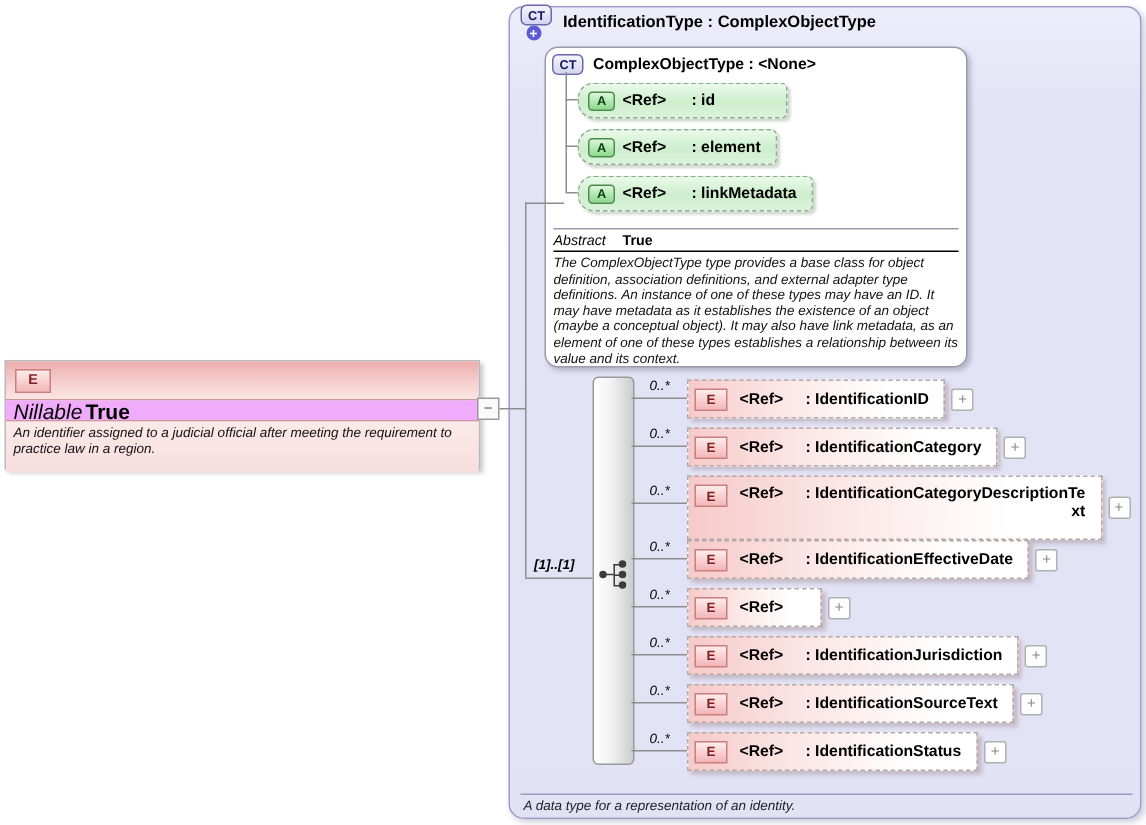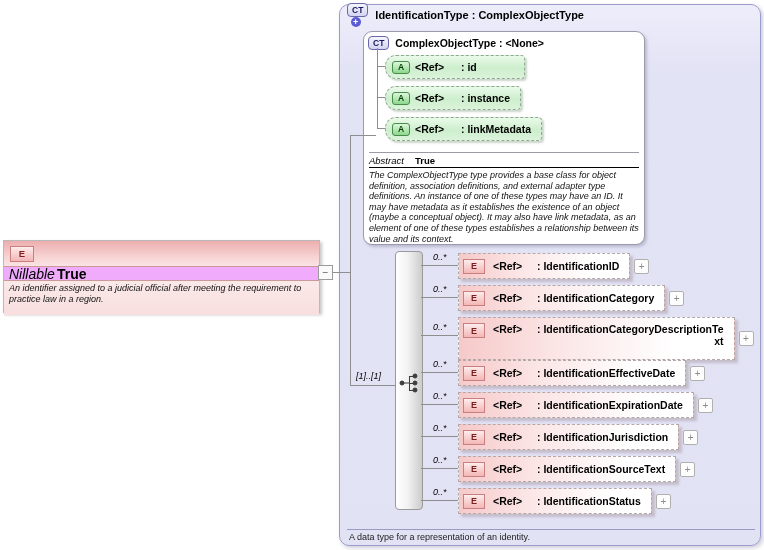--- a/index.html
+++ b/index.html
@@ -13,21 +13,21 @@
          box-shadow:2px 2px 4px rgba(110,110,150,.35);}
   .outer-header{position:absolute;left:347px;top:7px;height:15px;display:flex;align-items:center;gap:7px;}
   .outer-title{font-size:11px;font-weight:bold;white-space:nowrap;}
   .ct-wrap{display:inline-flex;align-items:center;flex-direction:column;}
   .ct-box{height:12px;padding:0 4px;border:1px solid #6868a8;border-radius:4px;
           background:linear-gradient(180deg,#f6f6fd,#d4d4f1);font-size:8.5px;font-weight:bold;
           color:#17175e;display:flex;align-items:center;}
   .plus-circle{width:10px;height:10px;border-radius:50%;background:#5b5bd6;color:#fff;
           font-size:9px;font-weight:bold;line-height:10px;text-align:center;margin-left:-4px;}
   .outer-footer-line{position:absolute;left:347px;top:529px;width:408px;border-top:1px solid #9a9ac4;}
-  .outer-footer{position:absolute;left:349px;top:532px;font-size:9px;color:#1c1c1c;}
+  .outer-footer{position:absolute;left:349px;top:532px;font-size:9px;font-style:italic;color:#1c1c1c;}
 
   
   .inner{position:absolute;left:363px;top:31px;width:280px;height:212px;background:#fff;
          border:1px solid #9b9bab;border-radius:9px;box-shadow:2px 2px 3px rgba(90,90,120,.3);}
   .inner-header{position:absolute;left:4px;top:4px;height:13px;display:flex;align-items:center;gap:6px;}
   .inner-title{font-size:10.5px;font-weight:bold;white-space:nowrap;}
   .abstract-row{position:absolute;left:5px;top:120px;width:270px;height:13px;
           border-top:1px solid #9a9aa8;border-bottom:1px solid #000000;
           display:flex;align-items:center;padding-top:1px;font-size:9.5px;}
   .abstract-label{font-style:italic;width:46px;}
@@ -46,21 +46,21 @@
   .a-icon{width:16px;height:11px;border:1px solid #4a8a4a;border-radius:3px;flex:none;
         background:linear-gradient(180deg,#dcf7dc,#8cd88c);color:#0b3d0b;font-size:8.5px;
         font-weight:bold;display:flex;align-items:center;justify-content:center;}
   .attr .ref{font-weight:bold;font-size:10.5px;margin-left:5px;width:46px;flex:none;}
   .attr .aname{font-weight:bold;font-size:10.5px;white-space:nowrap;}
 
   
   .seqbar{position:absolute;left:395px;top:251px;width:26px;height:257px;
         border:1px solid #9a9a9a;border-radius:4px;
         background:linear-gradient(90deg,#ffffff 0%,#f2f2f2 45%,#cccccc 100%);}
-  .multiplicity{position:absolute;left:356px;top:371px;font-size:9px;font-style:italic;font-weight:normal;}
+  .multiplicity{position:absolute;left:356px;top:371px;font-size:9px;font-style:italic;font-weight:bold;}
 
   
   .occ{position:absolute;left:433px;font-size:9px;font-style:italic;}
   .o0{top:252px}.o1{top:284px}.o2{top:322px}.o3{top:359px}
   .o4{top:391px}.o5{top:423px}.o6{top:455px}.o7{top:487px}
   .el-wrap{position:absolute;left:458px;display:flex;align-items:center;gap:4px;}
   .r0{top:253px}.r1{top:285px}.r2{top:317px}.r3{top:360px}
   .r4{top:392px}.r5{top:424px}.r6{top:456px}.r7{top:488px}
   .el-box{display:inline-flex;align-items:center;height:24px;
         border:1px dashed #b5a8a8;
@@ -166,21 +166,21 @@
     <div class="attr wide">
       <span class="a-icon">A</span>
       <span class="ref">&lt;Ref&gt;</span>
       <span class="aname">: id</span>
     </div>
   </div>
   <div class="attr-wrap a1">
     <div class="attr">
       <span class="a-icon">A</span>
       <span class="ref">&lt;Ref&gt;</span>
-      <span class="aname">: instance</span>
+      <span class="aname">: element</span>
     </div>
   </div>
   <div class="attr-wrap a2">
     <div class="attr">
       <span class="a-icon">A</span>
       <span class="ref">&lt;Ref&gt;</span>
       <span class="aname">: linkMetadata</span>
     </div>
   </div>
 
@@ -227,21 +227,20 @@
       <span class="ref">&lt;Ref&gt;</span>
       <span class="ename">: IdentificationEffectiveDate</span>
     </div>
     <span class="plusbox">+</span>
   </div>
 
   <div class="el-wrap r4">
     <div class="el-box">
       <span class="e-icon">E</span>
       <span class="ref">&lt;Ref&gt;</span>
-      <span class="ename">: IdentificationExpirationDate</span>
     </div>
     <span class="plusbox">+</span>
   </div>
 
   <div class="el-wrap r5">
     <div class="el-box">
       <span class="e-icon">E</span>
       <span class="ref">&lt;Ref&gt;</span>
       <span class="ename">: IdentificationJurisdiction</span>
     </div>

